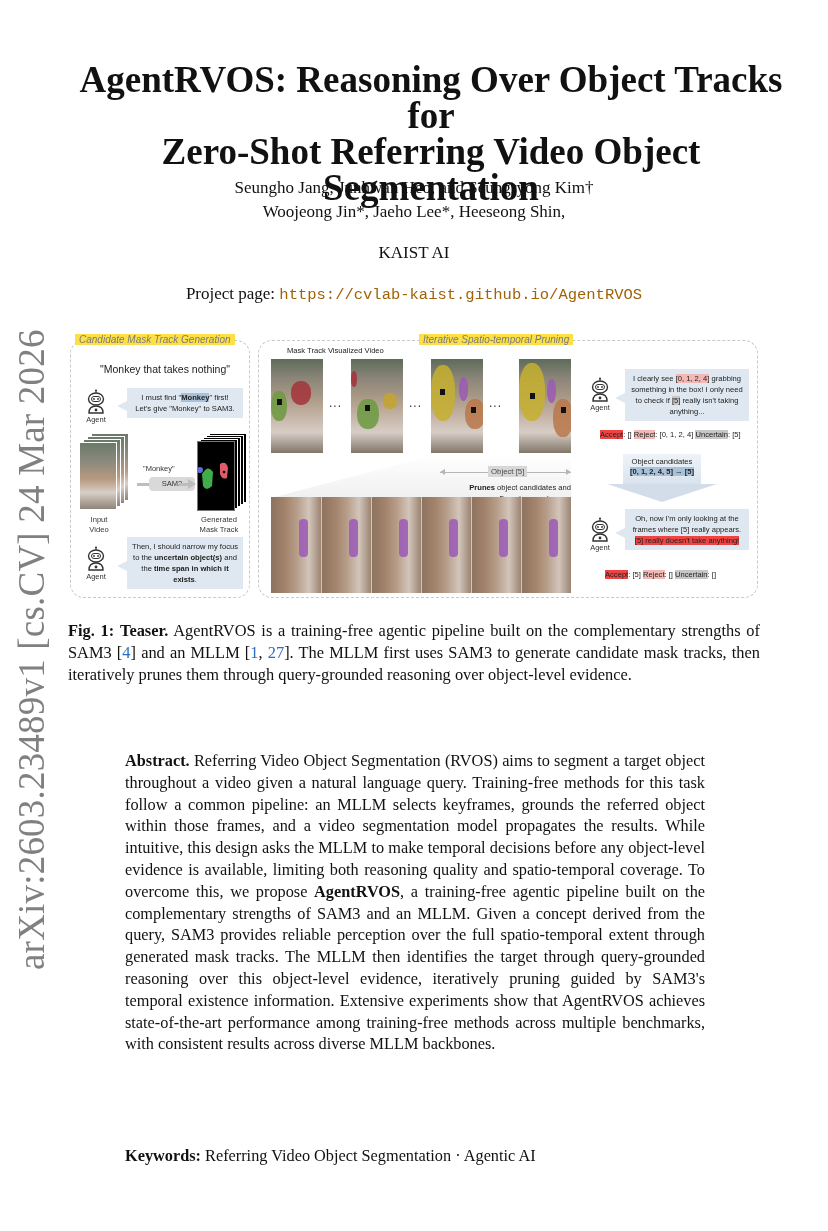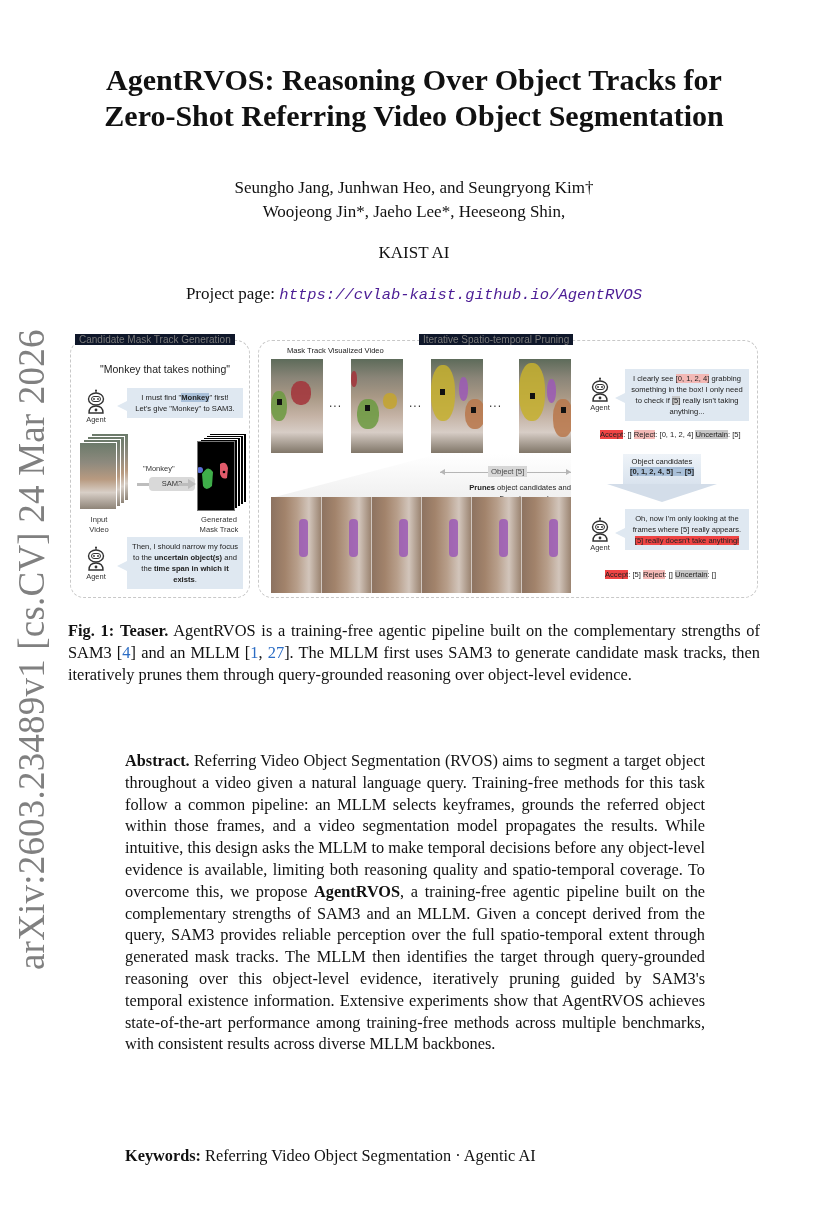--- a/index.html
+++ b/index.html
@@ -6,35 +6,35 @@
   html, body { width: 828px; height: 1231px; background: #ffffff; overflow: hidden; }
   body { position: relative; font-family: "Liberation Serif", "DejaVu Serif", serif; color: #111; }
 
   .arxiv-stamp {
     position: absolute; left: 10px; top: 970px;
     transform-origin: 0 0; transform: rotate(-90deg);
     width: 720px; font-size: 37px; color: #808080; white-space: nowrap;
     font-family: "Liberation Serif", serif; letter-spacing: 0.2px;
   }
 
-  .title { position: absolute; left: 60px; top: 62px; width: 708px; text-align: center;
-    font-size: 30px; font-weight: bold; line-height: 36px; }
+  .title { position: absolute; left: 77px; top: 62px; width: 708px; text-align: center;
+    font-size: 37px; font-weight: bold; line-height: 36px; }
   .authors { position: absolute; left: 60px; top: 176px; width: 708px; text-align: center;
     font-size: 17px; line-height: 24px; }
   .affil { position: absolute; left: 60px; top: 243px; width: 708px; text-align: center; font-size: 17px; }
   .project { position: absolute; left: 60px; top: 284px; width: 708px; text-align: center; font-size: 17px; }
-  .project .url { font-family: "Liberation Mono", "DejaVu Sans Mono", monospace; color: #4c1d95; font-size: 15.5px; font-style: italic; }
+  .project .url { font-family: "Liberation Mono", "DejaVu Sans Mono", monospace; color: #a16207; font-size: 15.5px; }
 
   
   .figure { position: absolute; left: 68px; top: 330px; width: 692px; height: 272px;
     font-family: "Liberation Sans", "DejaVu Sans", sans-serif; }
   .panel { position: absolute; border: 1.2px dashed #c8c8c8; border-radius: 14px; }
   .panel-left { left: 2px; top: 10px; width: 180px; height: 258px; }
   .panel-right { left: 190px; top: 10px; width: 500px; height: 258px; }
-  .panel-title { position: absolute; top: -7px; background: #0f172a; padding: 0 4px; font-size: 10px; color: #7a7a7a; white-space: nowrap; }
+  .panel-title { position: absolute; top: -7px; background: #fde047; padding: 0 4px; font-size: 10px; color: #7a7a7a; white-space: nowrap; font-style: italic; }
   .panel-left .panel-title { left: 4px; }
   .panel-right .panel-title { left: 160px; }
 
   .query { position: absolute; left: 14px; top: 22px; width: 160px; text-align: center; font-size: 10.5px; color: #222; }
   .agent { position: absolute; width: 34px; text-align: center; font-size: 7.5px; color: #333; }
   .agent svg { display: block; margin: 0 auto; }
   .bubble { position: absolute; background: #dfe8f1; font-size: 7.6px; line-height: 11px; text-align: center; color: #222; padding: 4px 4px; }
   .bubble::before { content: ""; position: absolute; left: -10px; top: 50%; margin-top: -2px;
     border-top: 5px solid transparent; border-bottom: 5px solid transparent; border-right: 10px solid #dfe8f1; }
   .hl-blue { background: #a9c0d9; font-weight: bold; }

